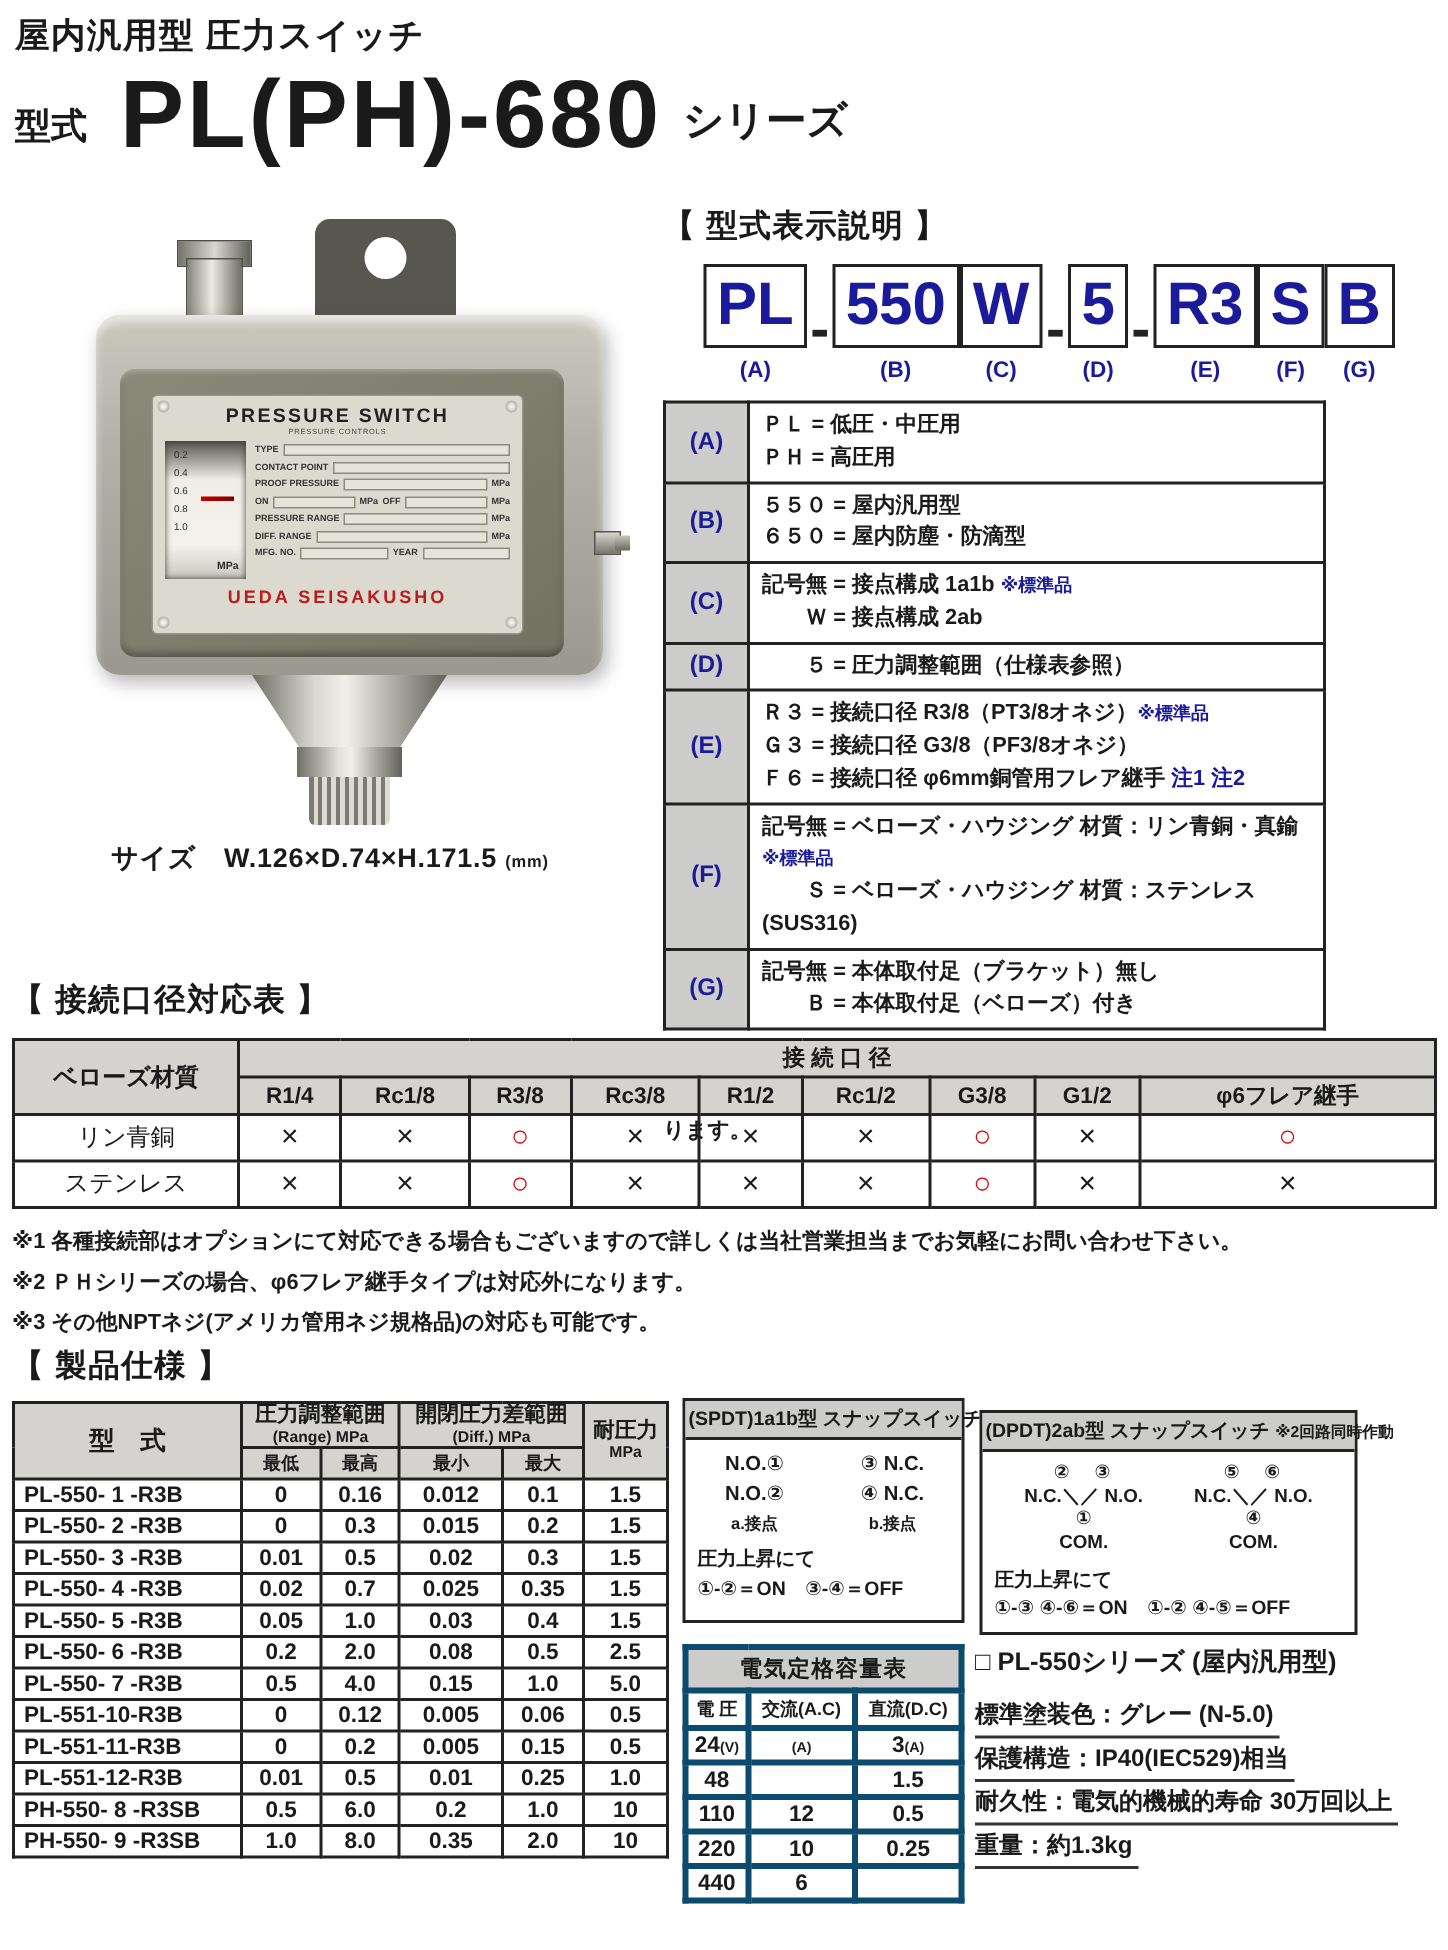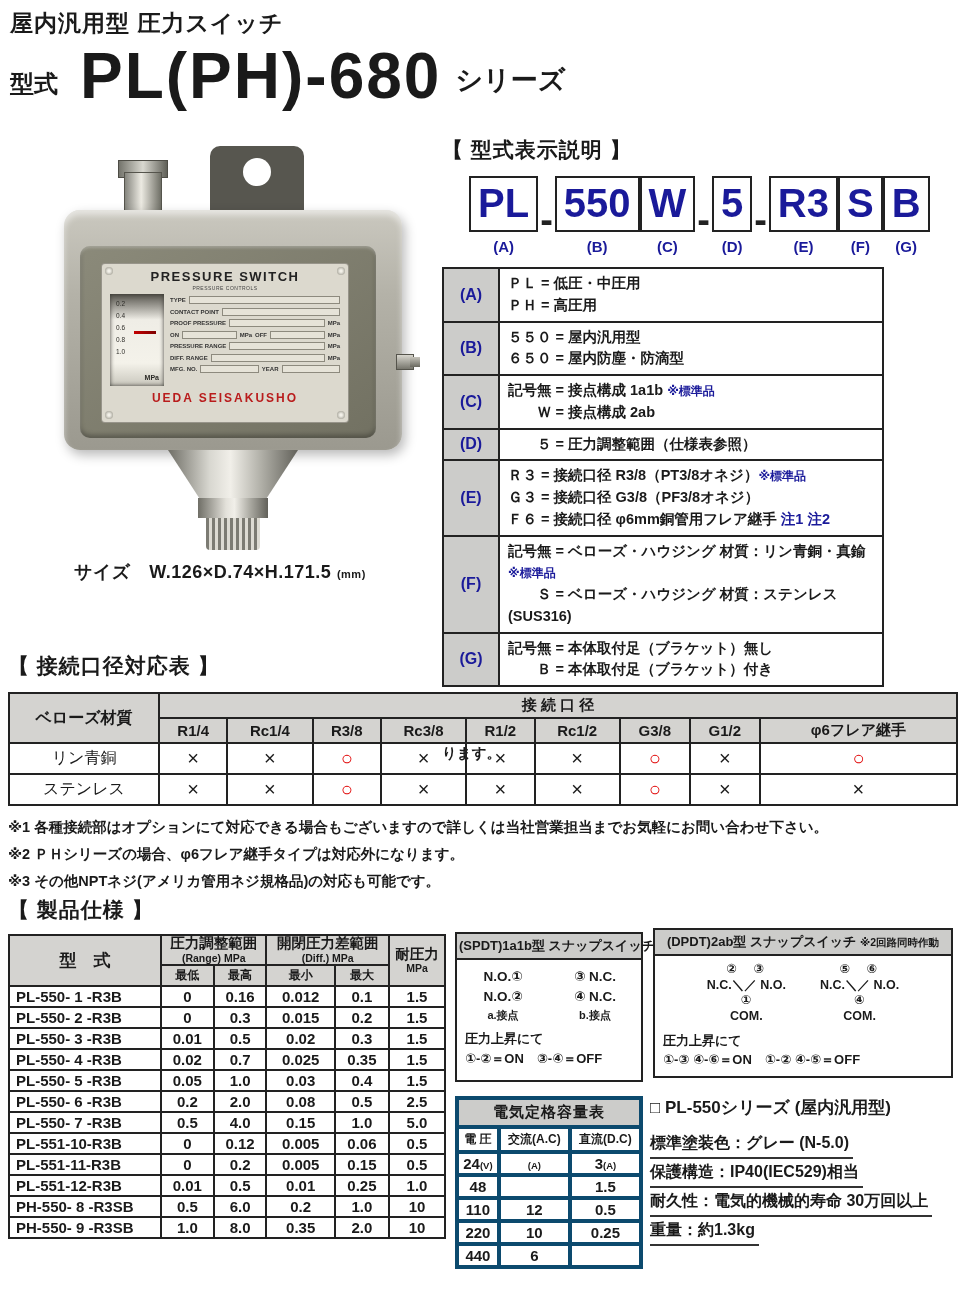--- a/index.html
+++ b/index.html
@@ -91,21 +91,21 @@
   .spec-table td.mdl { text-align:left; padding-left:6px; font-size:15px; font-weight:bold; white-space:nowrap; }
   .spec-table td.val { font-size:15px; font-weight:bold; padding:1px 0; }
 
   .mini-box { position:absolute; border:2px solid #222; background:#fff; }
   .mini-title { background:#ccccca; border-bottom:2px solid #222; font-size:13px; font-weight:bold; text-align:center; padding:3px 2px; white-space:nowrap; }
   .mini-title .tnote { font-size:10.5px; }
   .spdt { left:447px; top:36px; width:188px; height:150px; }
   .pin-grid { display:grid; grid-template-columns:1fr 1fr; text-align:center; font-size:13.5px; font-weight:bold; margin-top:8px; row-gap:4px; }
   .pin-sub { font-size:11px; font-weight:bold; }
   .mini-action { font-size:13px; font-weight:bold; padding:6px 8px 0; line-height:1.5; }
-  .dpdt { left:645px; top:32px; width:300px; height:150px; }
+  .dpdt { left:645px; top:44px; width:252px; height:150px; }
   .dpdt-groups { display:flex; justify-content:center; gap:34px; margin-top:6px; }
   .dgroup { text-align:center; font-size:12.5px; font-weight:bold; line-height:1.25; }
   .dg-top { letter-spacing:2px; }
 
   .elec { left:447px; top:200px; width:188px; }
   .elec-table { border-collapse:collapse; width:188px; }
   .elec-table th, .elec-table td { border:4px solid #0c4a6e; text-align:center; }
   .elec-table .etitle { background:#ccccca; font-size:15px; font-weight:bold; letter-spacing:1px; padding:3px 0; }
   .elec-table th.eh { background:#fff; font-size:12px; font-weight:bold; padding:2px 0; }
   .elec-table td { font-size:15px; font-weight:bold; padding:1px 0; height:22px; }
@@ -283,42 +283,42 @@
             <td class="key">(F)</td>
             <td class="cont">
               <div><span>記号無 = ベローズ・ハウジング 材質：リン青銅・真鍮 </span><span class="c-blue sm">※標準品</span></div>
               <div><span>　　Ｓ = ベローズ・ハウジング 材質：ステンレス(SUS316)</span></div>
             </td>
           </tr>
           <tr>
             <td class="key">(G)</td>
             <td class="cont">
               <div><span>記号無 = 本体取付足（ブラケット）無し</span></div>
-              <div><span>　　Ｂ = 本体取付足（ブラケット）付き</span></div>
+              <div><span>　　Ｂ = 本体取付足（ベローズ）付き</span></div>
             </td>
           </tr>
         </tbody>
       </table>
     <div class="model-notes" id="model-notes">
         <div class="model-note"><span class="c-blue">注1</span><span> 接液部材質は、</span><span class="c-red">リン青銅仕様</span><span>のみの対応となります。</span></div>
         <div class="model-note"><span class="c-blue">注2</span><span> 接続部がφ6フレアタイプの場合、</span><span class="c-red">本体取付足(ブラケット)付き</span><span>の仕様になります。</span></div>
       </div>
   </div>
 
   <div class="conn-section">
     <div class="section-title">【 接続口径対応表 】</div>
     <table class="conn-table">
       <thead>
         <tr>
           <th rowspan="2" style="width:150px;font-size:16px;">ベローズ材質</th>
           <th colspan="9">接 続 口 径</th>
         </tr>
         <tr id="conn-cols">
             <th>R1/4</th>
-            <th>Rc1/4</th>
+            <th>Rc1/8</th>
             <th>R3/8</th>
             <th>Rc3/8</th>
             <th>R1/2</th>
             <th>Rc1/2</th>
             <th>G3/8</th>
             <th>G1/2</th>
             <th>φ6フレア継手</th>
           </tr>
       </thead>
       <tbody id="conn-rows">

